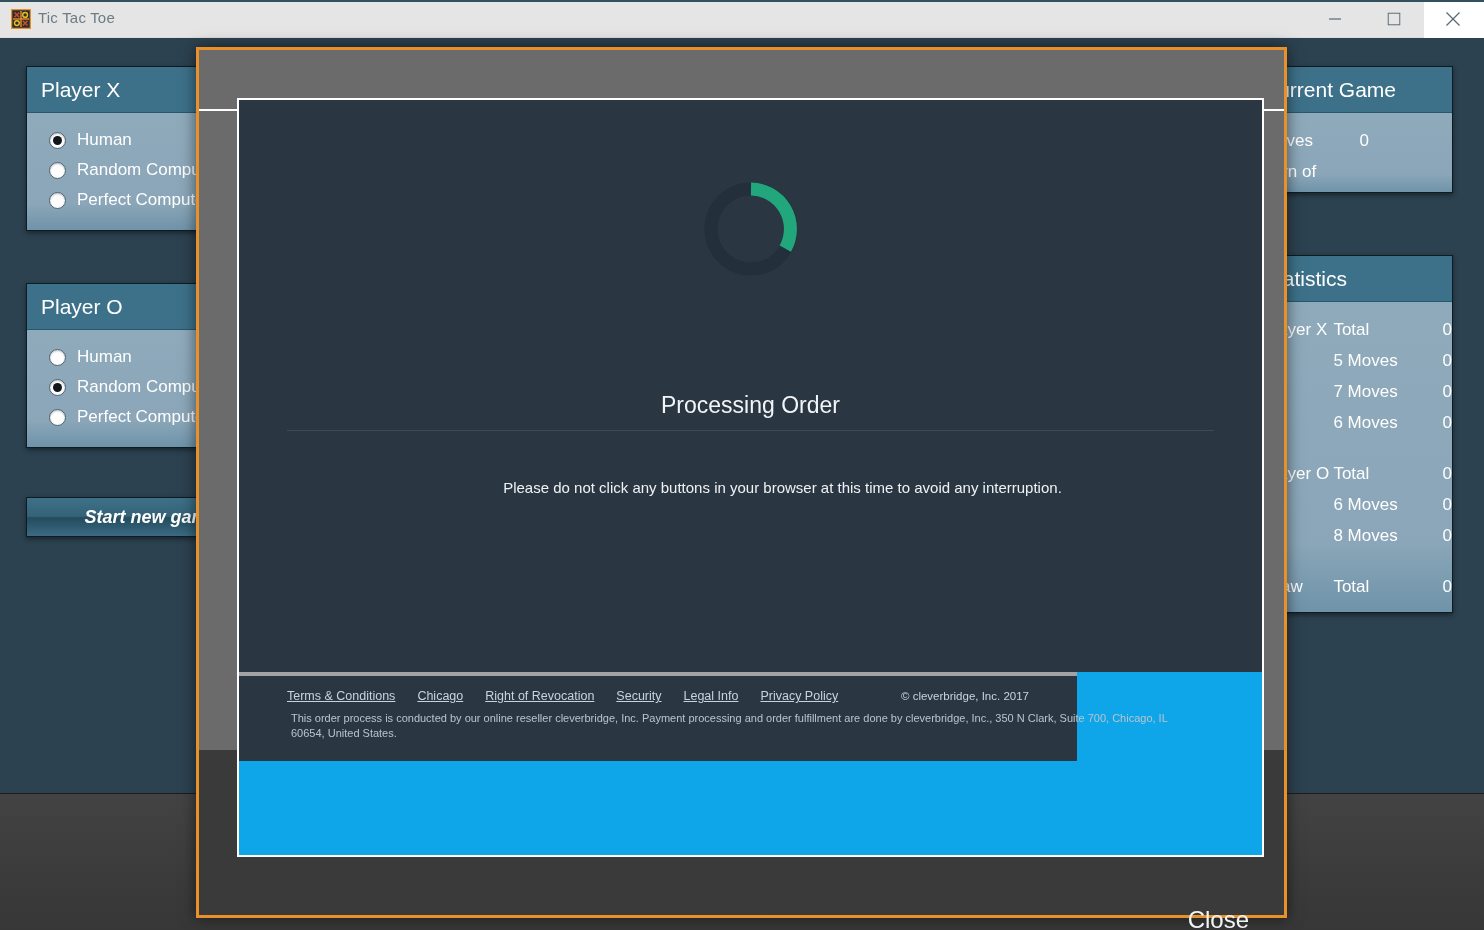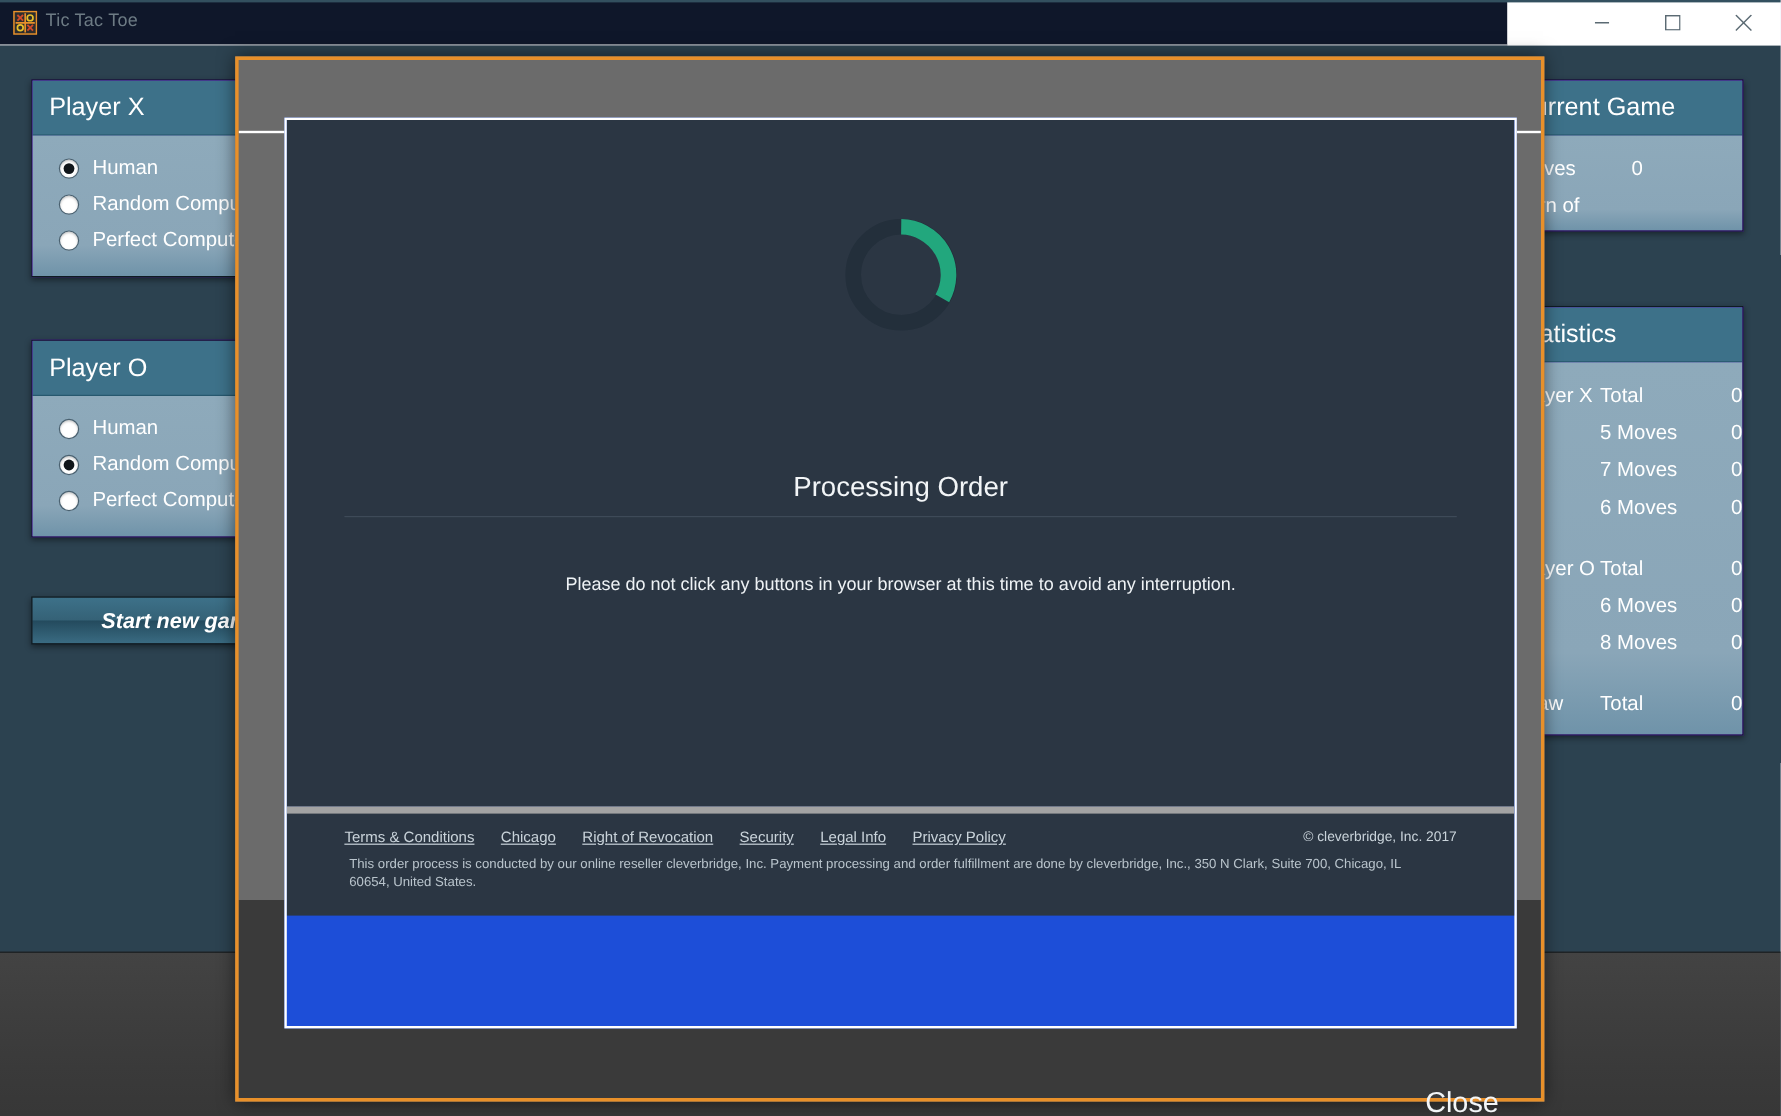--- a/index.html
+++ b/index.html
@@ -19,22 +19,22 @@
     position: relative;
     width: 1484px;
     height: 930px;
     overflow: hidden;
   }
 
   
   .titlebar {
     position: absolute;
     left: 0; top: 0;
-    width: 1256px; height: 38px;
-    background: #0f172a;
+    width: 1424px; height: 38px;
+    background: #e5e5e5;
     border-bottom: 1px solid #d9dde0;
     box-sizing: border-box;
     text-align: right;
   }
   .tb-accent {
     position: absolute;
     left: 0; top: 0;
     width: 1484px; height: 2px;
     background: #33505f;
   }
@@ -213,21 +213,21 @@
     left: 0; top: 59px;
     width: 1085px; height: 2px;
     background: #ffffff;
   }
 
   
   .frame {
     position: absolute;
     left: 38px; top: 48px;
     width: 1027px; height: 759px;
-    background: #1d4ed8;
+    background: #0ea5e9;
     border: 2px solid #ffffff;
     box-sizing: border-box;
     overflow: hidden;
   }
   .frame-content {
     position: absolute;
     left: 0; top: 0;
     width: 1023px; height: 572px;
     background: #2b3643;
   }
@@ -256,29 +256,29 @@
   }
   .proc-line {
     position: absolute;
     width: 1023px;
     text-align: center;
     color: #eef2f5;
     font-size: 15px;
     white-space: nowrap;
   }
   .proc-line.l1 { top: 352px; }
-  .proc-line.l2 { top: 379px; }
+  .proc-line.l2 { top: 379px; margin-left: 32px; }
 
   
   .frame-footer {
     position: absolute;
     left: 0; top: 572px;
-    width: 1023px; height: 85px;
+    width: 838px; height: 85px;
     background: #2b3643;
-    border-top: 6px solid #a3a3a3;
+    border-top: 4px solid #a3a3a3;
     text-decoration: underline;
   }
   .footer-links {
     position: absolute;
     left: 48px; top: 13px;
     display: flex;
     align-items: center;
     white-space: nowrap;
   }
   .footer-links a {

